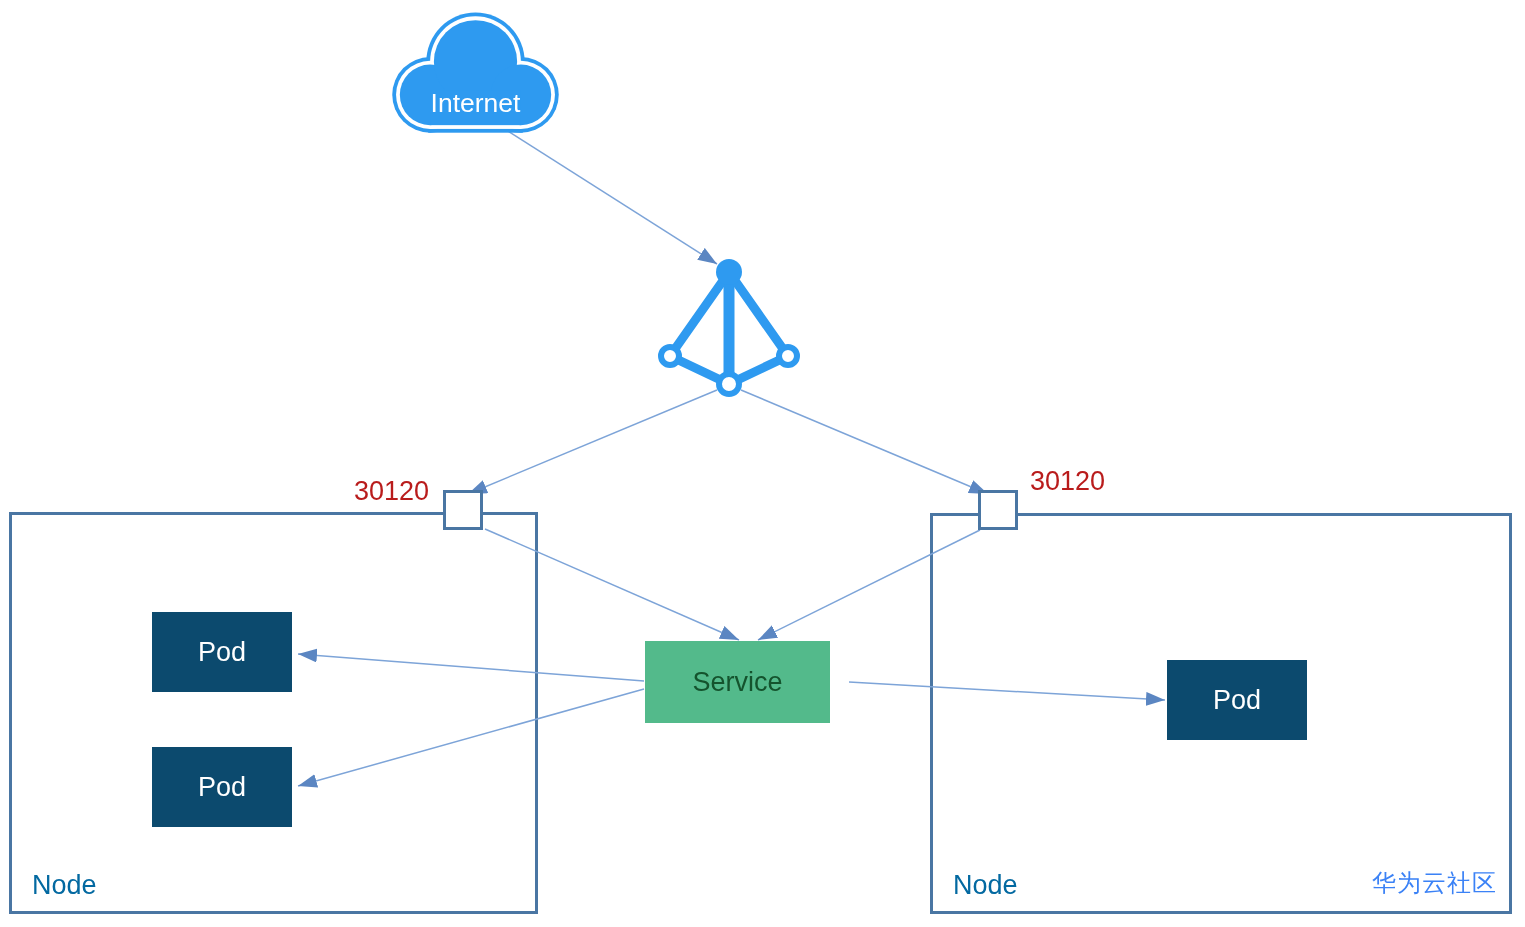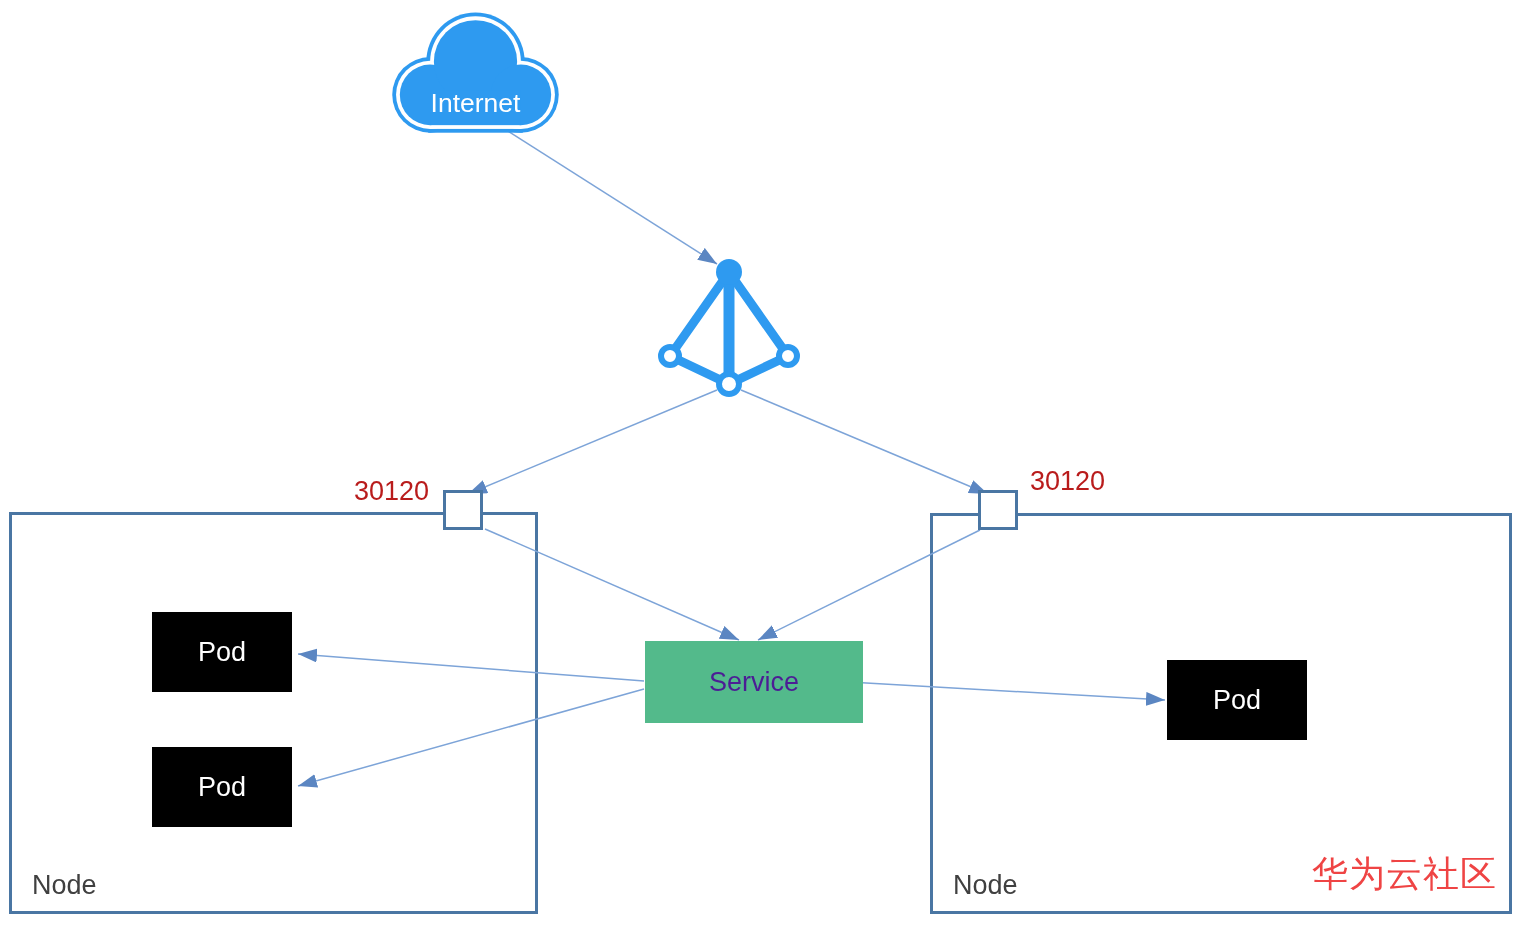--- a/index.html
+++ b/index.html
@@ -3,35 +3,35 @@
 <meta charset="utf-8">
 <style>
   html,body{margin:0;padding:0;background:#ffffff;}
   .canvas{
     position:relative;width:1525px;height:927px;background:#fff;
     font-family:"Liberation Sans",sans-serif;overflow:hidden;
   }
   .node{position:absolute;border:3px solid #4a76a3;background:transparent;box-sizing:border-box;}
   .node-left{left:9px;top:512px;width:529px;height:402px;}
   .node-right{left:930px;top:513px;width:582px;height:401px;}
-  .node-label{position:absolute;left:20px;bottom:10px;font-size:27px;color:#404040;}
-  .watermark{position:absolute;right:12px;bottom:12px;font-size:36px;color:#ef4444;letter-spacing:1px;margin-left:35px;}
+  .node-label{position:absolute;left:20px;bottom:10px;font-size:27px;color:#0369a1;}
+  .watermark{position:absolute;right:12px;bottom:12px;font-size:24px;color:#3b82f6;letter-spacing:1px;margin-left:35px;}
   .connectors{position:absolute;left:0;top:0;width:1525px;height:927px;pointer-events:none;}
   .port-square{position:absolute;top:490px;width:40px;height:40px;border:3px solid #4a76a3;background:#fff;box-sizing:border-box;}
   .port-square-left{left:443px;}
   .port-square-right{left:978px;}
   .port-label{position:absolute;font-size:27px;color:#b91c1c;}
   .port-label-left{left:354px;top:476px;}
   .port-label-right{left:1030px;top:466px;}
-  .pod{position:absolute;width:140px;height:80px;background:#000000;color:#fff;font-size:27px;
+  .pod{position:absolute;width:140px;height:80px;background:#0c4a6e;color:#fff;font-size:27px;
        display:flex;align-items:center;justify-content:center;text-align:right;}
   .pod-1{left:152px;top:612px;}
   .pod-2{left:152px;top:747px;}
   .pod-3{left:1167px;top:660px;}
-  .service{position:absolute;left:645px;top:641px;width:218px;height:82px;background:#53ba8b;color:#4c1d95;
+  .service{position:absolute;left:645px;top:641px;width:185px;height:82px;background:#53ba8b;color:#14532d;
        font-size:27px;display:flex;align-items:center;justify-content:center;}
   .lb-label{position:absolute;left:805px;top:302px;font-size:31px;color:#1c1c1c;}
   .cloud-svg,.lb-svg{position:absolute;}
   .cloud-svg{left:378px;top:5px;width:195px;height:140px;}
   .lb-svg{left:650px;top:248px;width:160px;height:150px;}
   .cloud-text{font-size:28px;fill:#ffffff;text-anchor:middle;font-family:"Liberation Sans",sans-serif;}
 </style>
 </head>
 <body>
 

